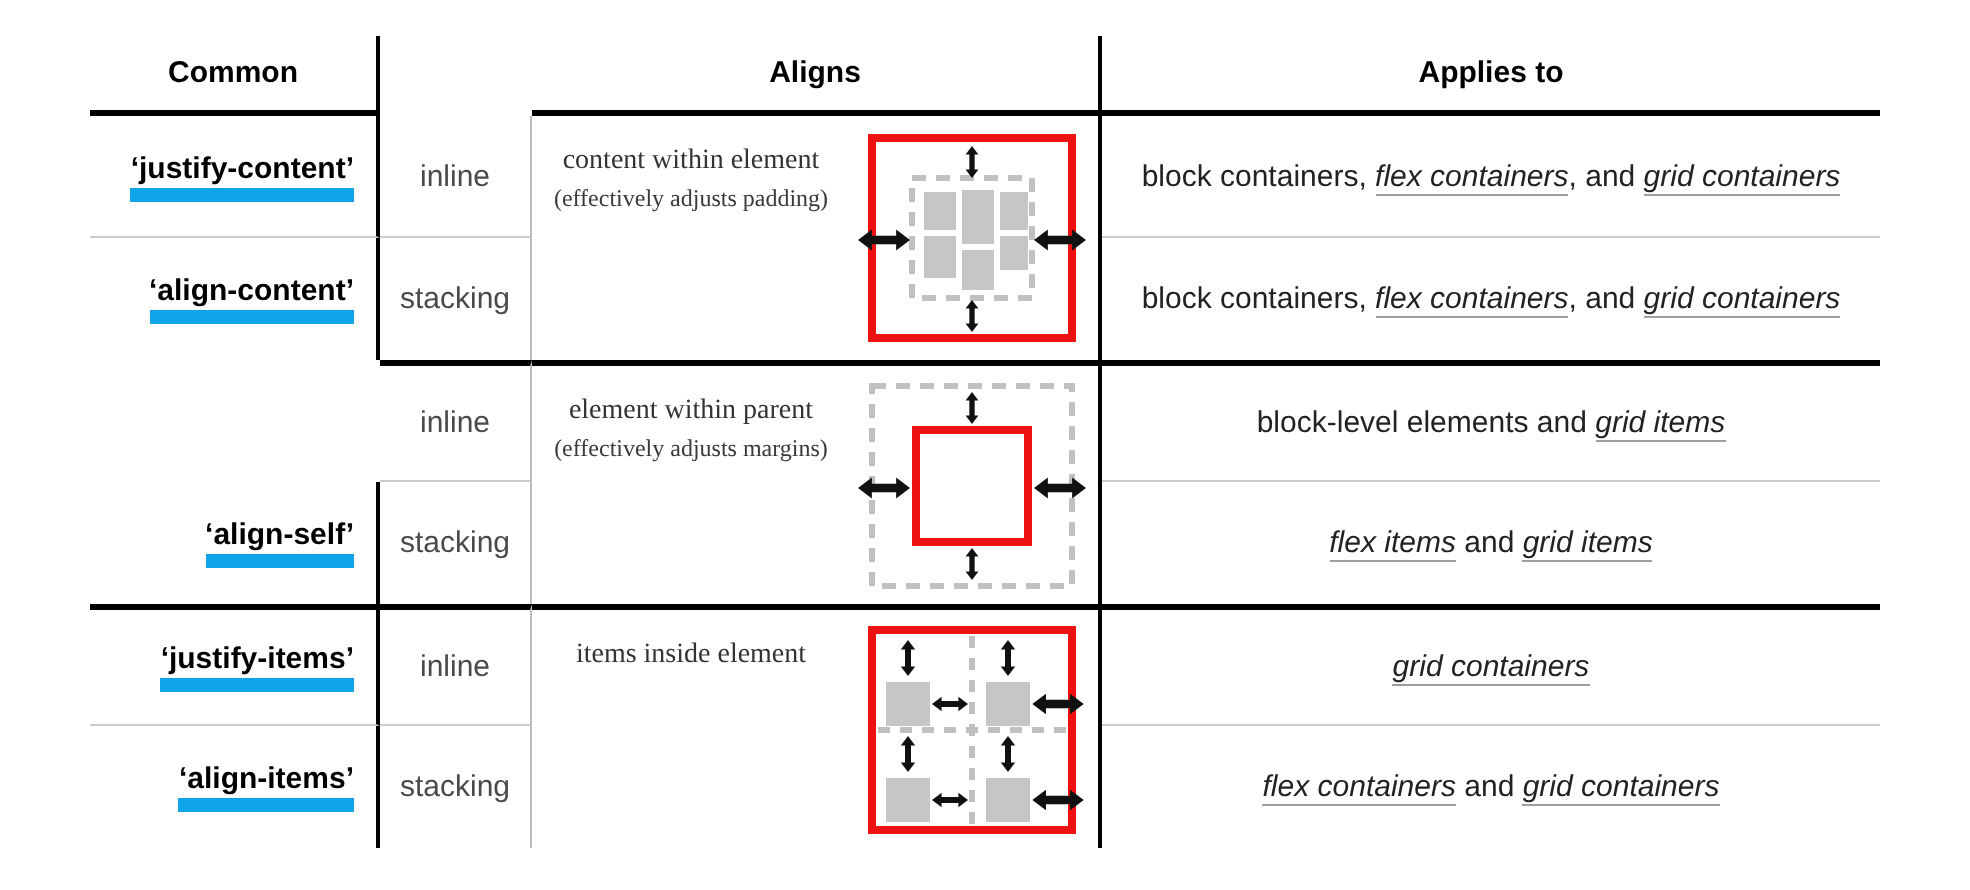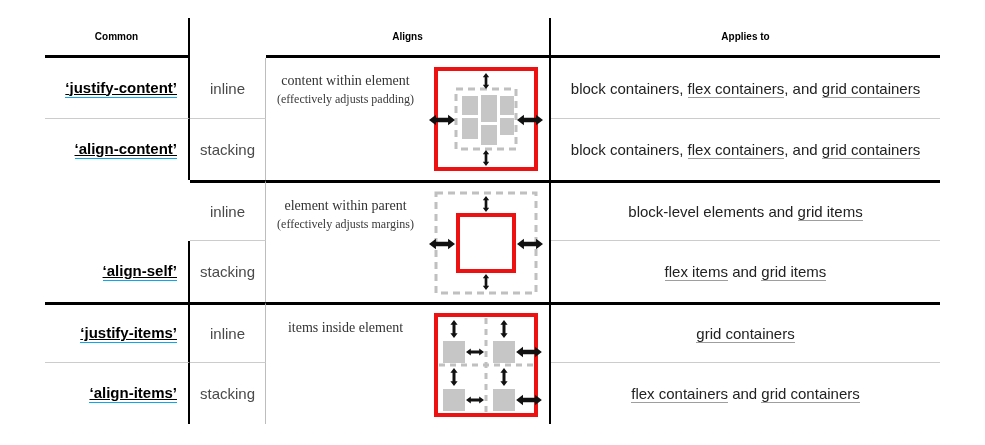--- a/index.html
+++ b/index.html
@@ -13,43 +13,42 @@
   .tbl {
     margin: 18px 0 0 45px;
     width: 895px;
     display: grid;
     grid-template-columns: 145px 76px 285px 389px;
     grid-template-rows: 40px repeat(6, 61px);
   }
   
   .hcell {
     font-weight: bold;
-    font-size: 10px;
+    font-size: 15px;
     color: #000;
     display: flex; align-items: center; justify-content: center;
     border-bottom: 3px solid #000;
   }
   
   .vr-black { border-right: 2px solid #000; }
   .vr-gray  { border-right: 1px solid #bdbdbd; }
   
   .cell { display: flex; align-items: center; font-size: 15px; }
   .cell.common { justify-content: flex-end; padding-right: 11px; }
   .cell.axis   { justify-content: center; color: #4a4a4a; }
   .cell.applies{ justify-content: center; color: #222; text-align: center; }
   .sec-top { border-top: 3px solid #000; }
   .div-b   { border-bottom: 1px solid #ccc; }
   .prop {
     font-weight: bold; color: #000;
-    border-bottom: 1px solid #0ea5e9;
+    border-bottom: 7px solid #0ea5e9;
     padding-bottom: 1px;
     cursor: pointer;
-    text-decoration: underline;
   }
-  .u { border-bottom: 1px solid #9e9e9e; cursor: pointer; }
+  .u { border-bottom: 1px solid #9e9e9e; cursor: pointer; font-style: italic; }
   
   .cell.aligns {
     align-items: stretch;
     justify-content: flex-start;
     padding: 0;
   }
   .desc {
     flex: 1;
     text-align: center;
     padding-top: 13px;

